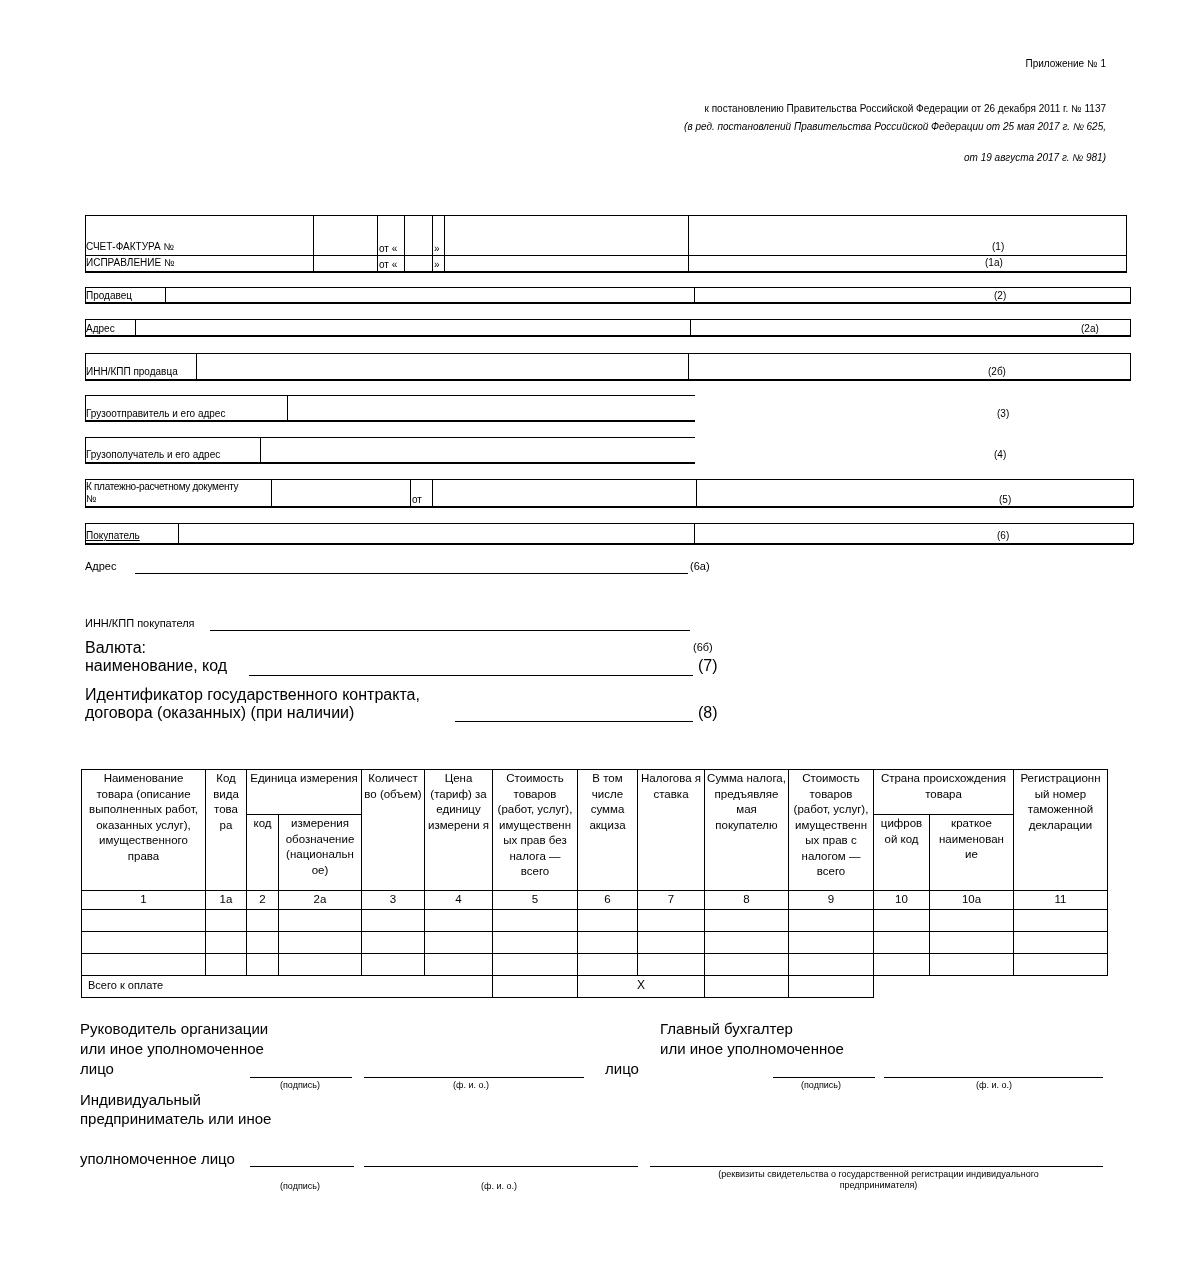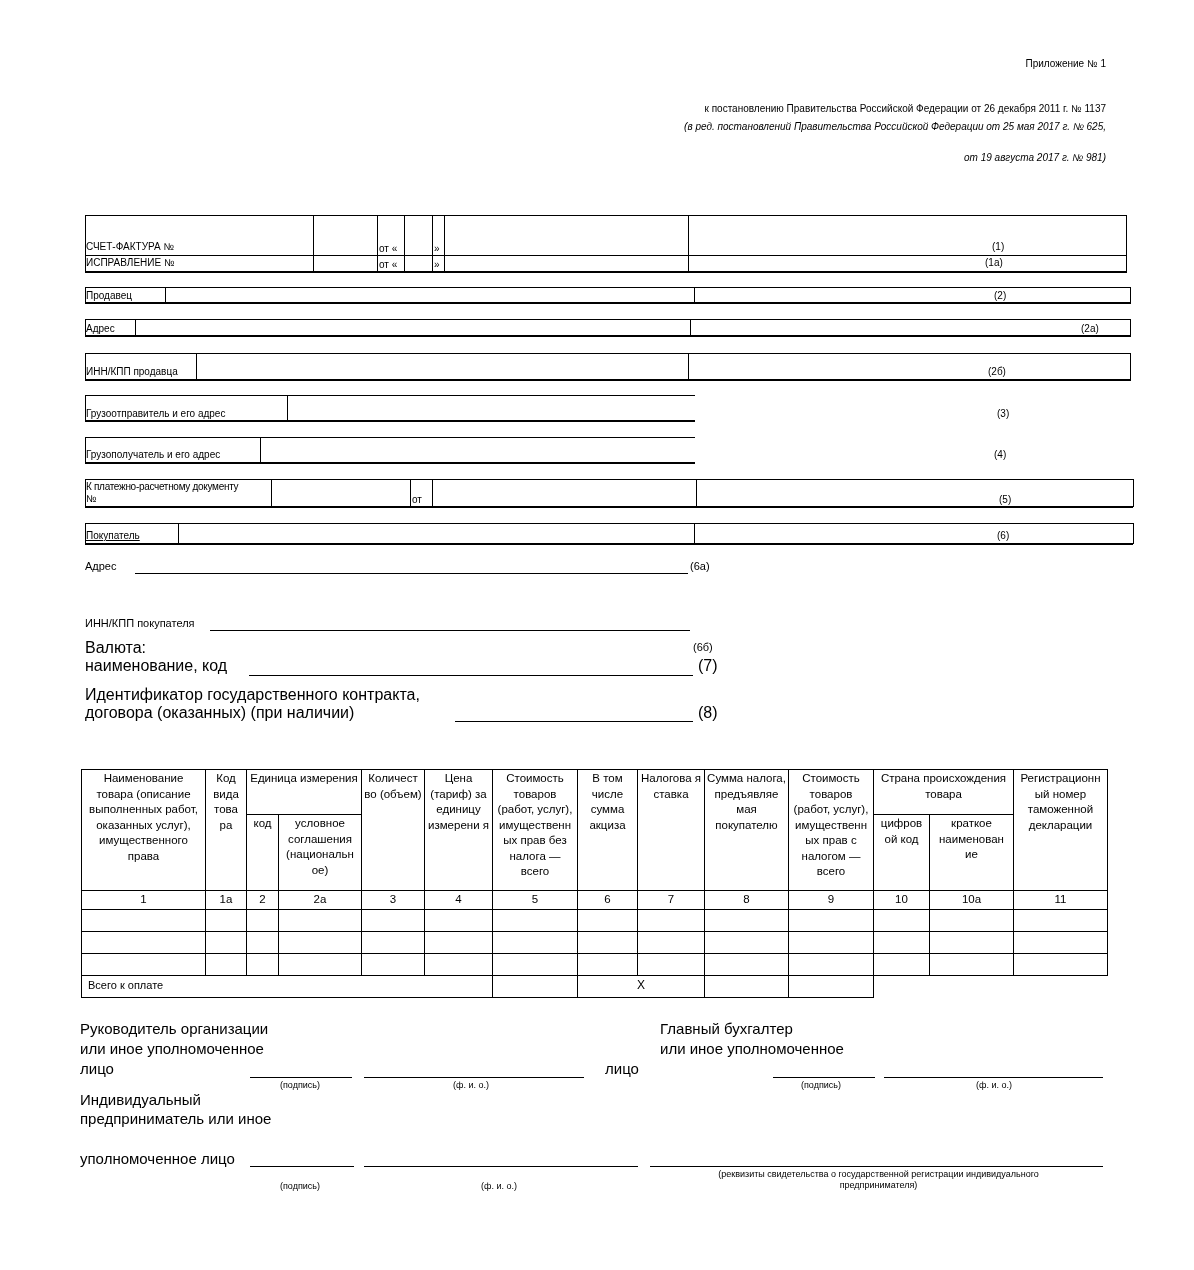--- a/index.html
+++ b/index.html
@@ -208,21 +208,21 @@
     <td rowspan="2">Стоимость товаров (работ, услуг), имущественн ых прав без налога — всего</td>
     <td rowspan="2">В том числе сумма акциза</td>
     <td rowspan="2">Налогова я ставка</td>
     <td rowspan="2">Сумма налога, предъявляе мая покупателю</td>
     <td rowspan="2">Стоимость товаров (работ, услуг), имущественн ых прав с налогом — всего</td>
     <td colspan="2">Страна происхождения товара</td>
     <td rowspan="2">Регистрационн ый номер таможенной декларации</td>
   </tr>
   <tr>
     <td>код</td>
-    <td>условное соглашения (национальн ое)</td>
+    <td>измерения обозначение (национальн ое)</td>
     <td>цифров ой код</td>
     <td>краткое наименован ие</td>
   </tr>
   <tr class="num">
     <td>1</td>
     <td>1а</td>
     <td>2</td>
     <td>2а</td>
     <td>3</td>
     <td>4</td>

